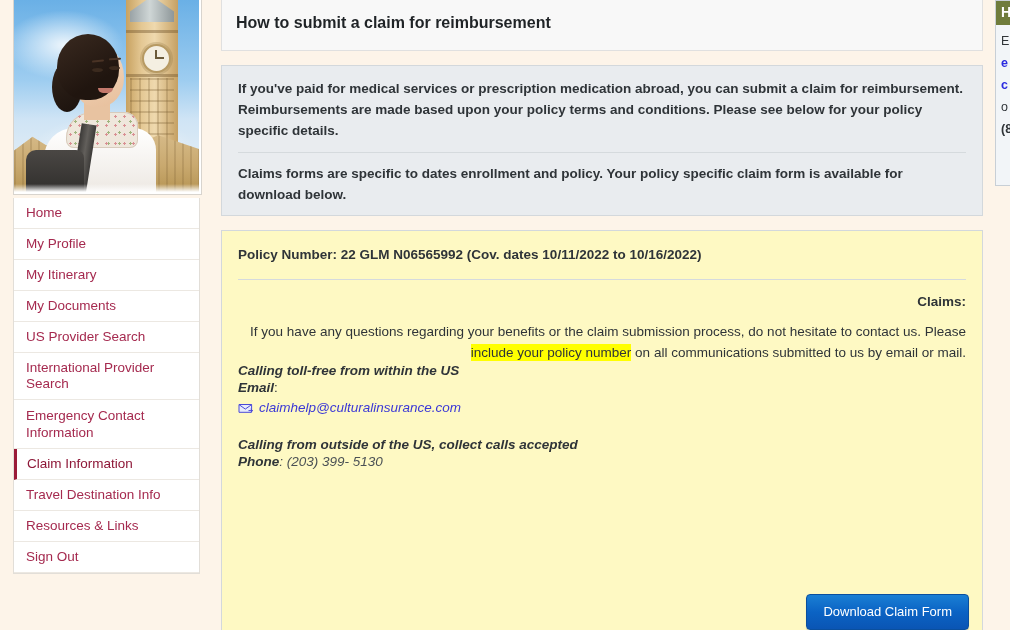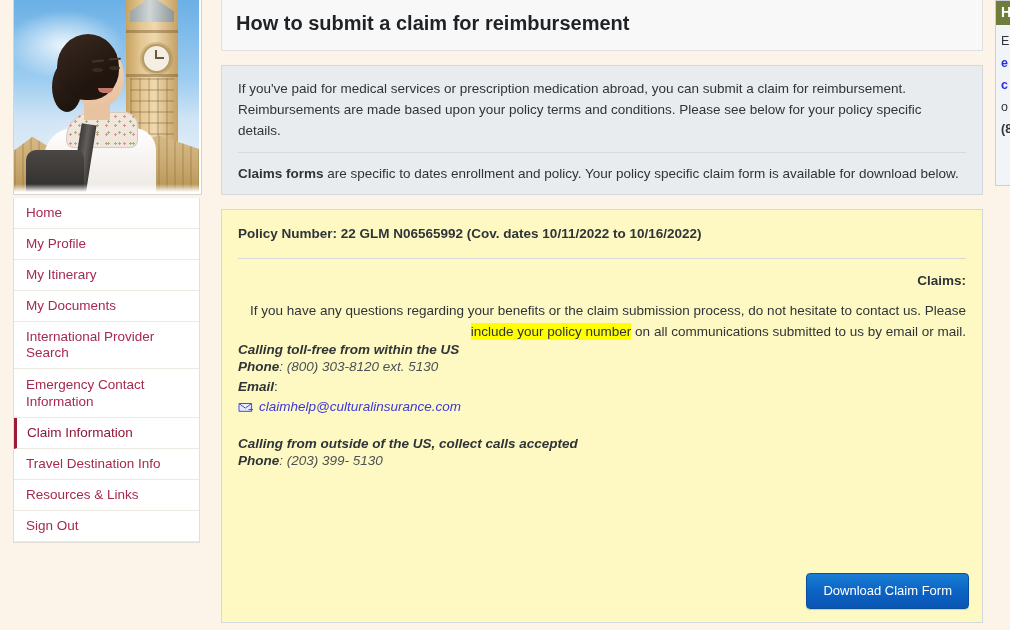--- a/index.html
+++ b/index.html
@@ -80,24 +80,24 @@
     color:#a52a4f;font-size:13.5px;line-height:16px;
     cursor:pointer;background:#fff;
   }
   .nav-item:last-child{border-bottom:1px solid #ece8e2;}
   .nav-item.active{color:#8e1838;padding-left:10px;border-left:3px solid #9b1b38;}
   .nav-item.two-line{line-height:17px;}
 
   
   .main{position:absolute;left:221px;top:0;width:762px;}
   .page-head{padding:10px 14px 14px 14px;background:#f8f8f8;border:1px solid #e0e0e0;border-top:none;}
-  .page-title{font-size:20px;font-weight:bold;color:#1f2326;line-height:26px;margin:0;}
+  .page-title{font-size:16px;font-weight:bold;color:#1f2326;line-height:26px;margin:0;}
 
   .intro{margin-top:14px;background:#e9ecef;border:1px solid #d3d8dc;box-sizing:border-box;padding:12px 16px 10px 16px;}
-  .intro p{margin:0;line-height:21px;font-size:13.5px;color:#2f3438;}
+  .intro p{margin:0;line-height:21px;font-size:13.5px;color:#2f3438;font-weight:bold;}
   .hr{height:1px;background:#d5dadd;margin:11px 0 10px 0;}
 
   .details{margin-top:14px;background:#fef9c3;border:1px solid #d3d8dc;box-sizing:border-box;
            padding:14px 16px 16px 16px;position:relative;height:414px;}
   .policy{font-weight:bold;font-size:13.5px;color:#2f3438;line-height:20px;}
   .claims-label{font-weight:bold;font-size:13.5px;color:#2f3438;margin-top:2px;text-align:right;}
   .body-p{margin:12px 0 0 0;line-height:21px;font-size:13.5px;color:#2f3438;text-align:right;}
   mark.hl{background:#ffff00;color:#2f3438;padding:1px 0;}
   .ital-head{font-style:italic;font-weight:bold;font-size:13.5px;color:#2f3438;}
   .kv{font-size:13.5px;color:#2f3438;line-height:20px;}
@@ -166,20 +166,21 @@
         <div class="bag"></div>
         <div class="photo-fade"></div>
       </div>
     </div>
 
     <div class="nav">
       <div class="nav-item">Home</div>
       <div class="nav-item">My Profile</div>
       <div class="nav-item">My Itinerary</div>
       <div class="nav-item">My Documents</div>
+      <div class="nav-item">US Provider Search</div>
       <div class="nav-item">International Provider Search</div>
       <div class="nav-item two-line">Emergency Contact Information</div>
       <div class="nav-item active">Claim Information</div>
       <div class="nav-item">Travel Destination Info</div>
       <div class="nav-item">Resources &amp; Links</div>
       <div class="nav-item">Sign Out</div>
     </div>
   </div>
 
   <div class="main">
@@ -195,21 +196,20 @@
     </div>
 
     <div class="details">
       <div class="policy">Policy Number: 22 GLM N06565992 (Cov. dates 10/11/2022 to 10/16/2022)</div>
       <div class="hr" style="margin:14px 0 14px 0"></div>
       <div class="claims-label">Claims:</div>
 
       <p class="body-p"><span>If you have any questions regarding your benefits or the claim submission process, do not hesitate to contact us. Please </span><mark class="hl">include your policy number</mark><span> on all communications submitted to us by email or mail.</span></p>
 
       <div class="ital-head">Calling toll-free from within the US</div>
-      <div class="kv"><b>Phone</b><span class="val">: (800) 303-8120 ext. 5130</span></div>
       <div class="kv"><b>Email</b><span>:</span></div>
 
       <div class="email-line">
         <span class="envelope">
           <svg width="15" height="11" viewBox="0 0 15 11" xmlns="http://www.w3.org/2000/svg">
             <path d="M1 1.5 L13.6 1.5 L13.6 9.3 L1 9.3 Z" fill="#e8ecfb" stroke="#4a4ad8" stroke-width="1"></path>
             <path d="M1 1.6 L7.3 6.1 L13.6 1.6" fill="none" stroke="#4a4ad8" stroke-width="1"></path>
             <path d="M10.5 7.6 L14.3 7.6 M12.6 6.1 L14.6 7.6 L12.6 9.2" fill="none" stroke="#4a4ad8" stroke-width="1"></path>
           </svg>
         </span>

